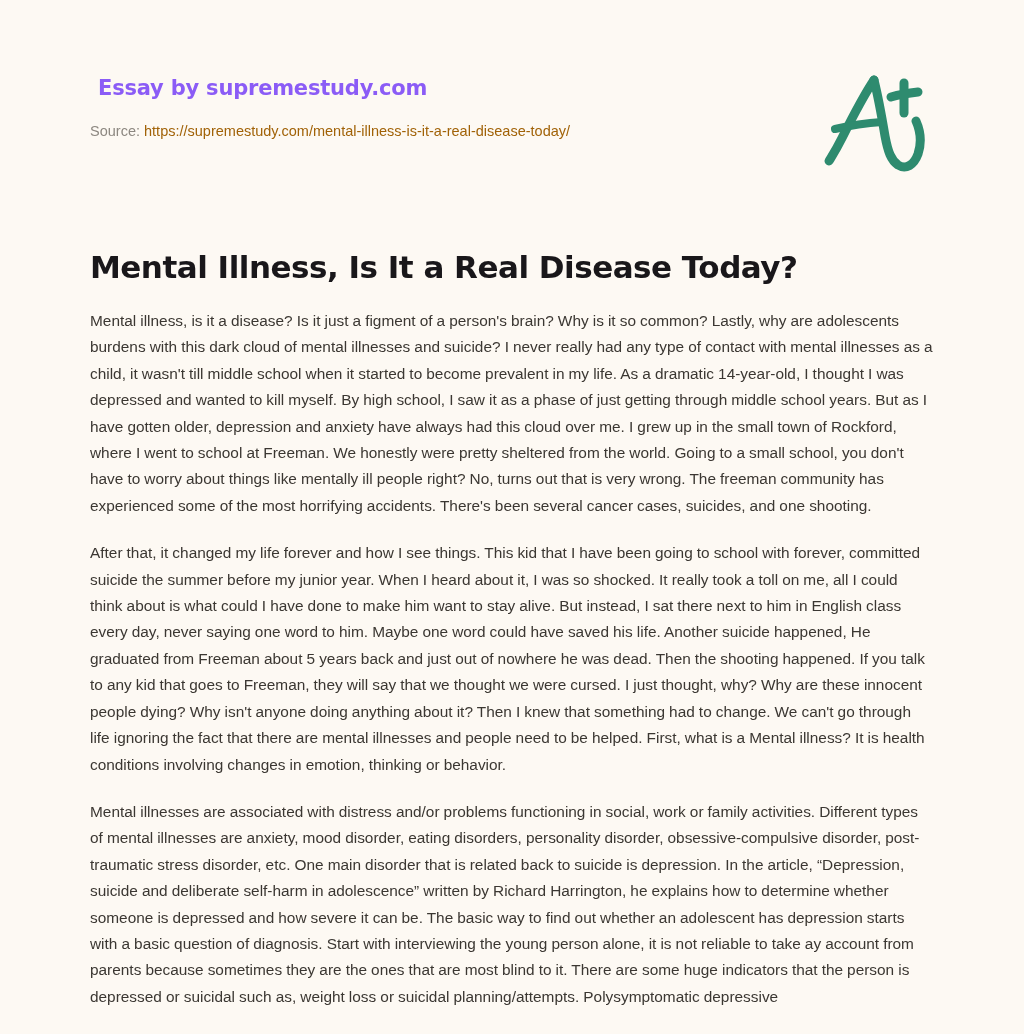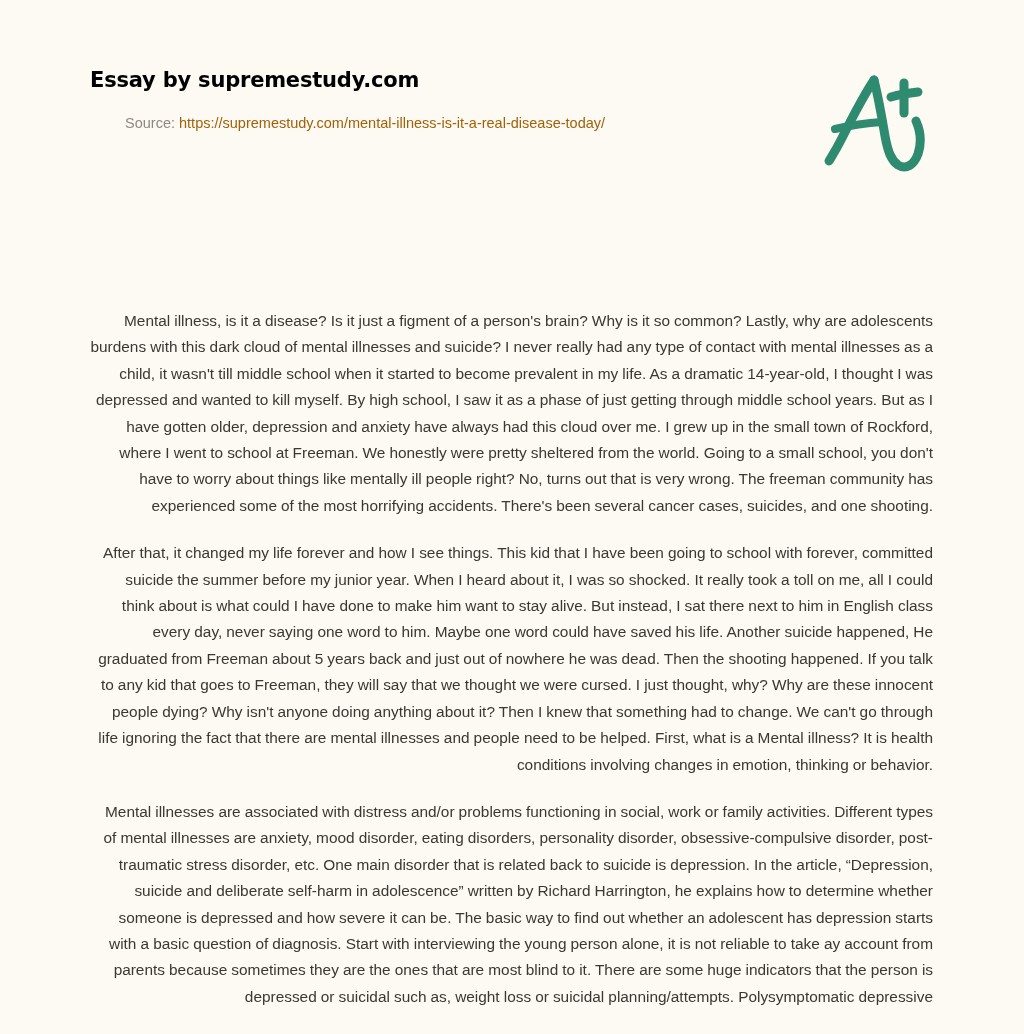--- a/index.html
+++ b/index.html
@@ -25,37 +25,36 @@
   .header-block {
     position: absolute;
     left: 90px;
     top: 68px;
     width: 700px;
   }
   .essay-by {
     font-family: "DejaVu Sans", sans-serif;
     font-size: 21px;
     font-weight: bold;
-    color: #000000;
+    color: #8b5cf6;
     letter-spacing: -0.2px;
     line-height: 1.2;
-    margin: 0;
+    margin: 8px;
     white-space: nowrap;
   }
   .source-line {
     margin: 0;
     margin-top: 21px;
     font-size: 14.5px;
     line-height: 1.3;
     white-space: nowrap;
     font-family: "Liberation Sans", sans-serif;
   }
   .source-label {
     color: #8d8881;
-    margin-left: 35px;
   }
   .source-url {
     color: #a16207;
     text-decoration: none;
   }
 
   
   .logo {
     position: absolute;
     left: 812px;
@@ -90,21 +89,21 @@
     left: 90px;
     top: 308px;
     width: 843px;
   }
   .body-copy p {
     margin: 0 0 21px 0;
     font-family: "Liberation Sans", sans-serif;
     font-size: 15.4px;
     line-height: 26.4px;
     color: #3b3732;
-    text-align: right;
+    text-align: left;
     word-spacing: -0.2px;
   }
   .body-copy p:last-child {
     margin-bottom: 8px;
   }
 </style>
 </head>
 <body>
 
 <div class="page">
@@ -128,20 +127,21 @@
 
         <path d="M23 63 C36 60, 55 57, 70 56" stroke-width="8"></path>
 
         <path d="M79 31 C86 29, 97 27, 106 26" stroke-width="9"></path>
 
         <path d="M92 17 C92 26, 92 38, 92 47" stroke-width="9"></path>
       </g>
     </svg>
   </div>
 
+  <h1 class="article-title">Mental Illness, Is It a Real Disease Today?</h1>
 
   <div class="body-copy">
     <p>Mental illness, is it a disease? Is it just a figment of a person's brain? Why is it so common? Lastly, why are adolescents burdens with this dark cloud of mental illnesses and suicide? I never really had any type of contact with mental illnesses as a child, it wasn't till middle school when it started to become prevalent in my life. As a dramatic 14-year-old, I thought I was depressed and wanted to kill myself. By high school, I saw it as a phase of just getting through middle school years. But as I have gotten older, depression and anxiety have always had this cloud over me. I grew up in the small town of Rockford, where I went to school at Freeman. We honestly were pretty sheltered from the world. Going to a small school, you don't have to worry about things like mentally ill people right? No, turns out that is very wrong. The freeman community has experienced some of the most horrifying accidents. There's been several cancer cases, suicides, and one shooting.</p>
     <p>After that, it changed my life forever and how I see things. This kid that I have been going to school with forever, committed suicide the summer before my junior year. When I heard about it, I was so shocked. It really took a toll on me, all I could think about is what could I have done to make him want to stay alive. But instead, I sat there next to him in English class every day, never saying one word to him. Maybe one word could have saved his life. Another suicide happened, He graduated from Freeman about 5 years back and just out of nowhere he was dead. Then the shooting happened. If you talk to any kid that goes to Freeman, they will say that we thought we were cursed. I just thought, why? Why are these innocent people dying? Why isn't anyone doing anything about it? Then I knew that something had to change. We can't go through life ignoring the fact that there are mental illnesses and people need to be helped. First, what is a Mental illness? It is health conditions involving changes in emotion, thinking or behavior.</p>
     <p>Mental illnesses are associated with distress and/or problems functioning in social, work or family activities. Different types of mental illnesses are anxiety, mood disorder, eating disorders, personality disorder, obsessive-compulsive disorder, post-traumatic stress disorder, etc. One main disorder that is related back to suicide is depression. In the article, “Depression, suicide and deliberate self-harm in adolescence” written by Richard Harrington, he explains how to determine whether someone is depressed and how severe it can be. The basic way to find out whether an adolescent has depression starts with a basic question of diagnosis. Start with interviewing the young person alone, it is not reliable to take ay account from parents because sometimes they are the ones that are most blind to it. There are some huge indicators that the person is depressed or suicidal such as, weight loss or suicidal planning/attempts. Polysymptomatic depressive</p>
   </div>
 
 </div>
 
 </body></html>

